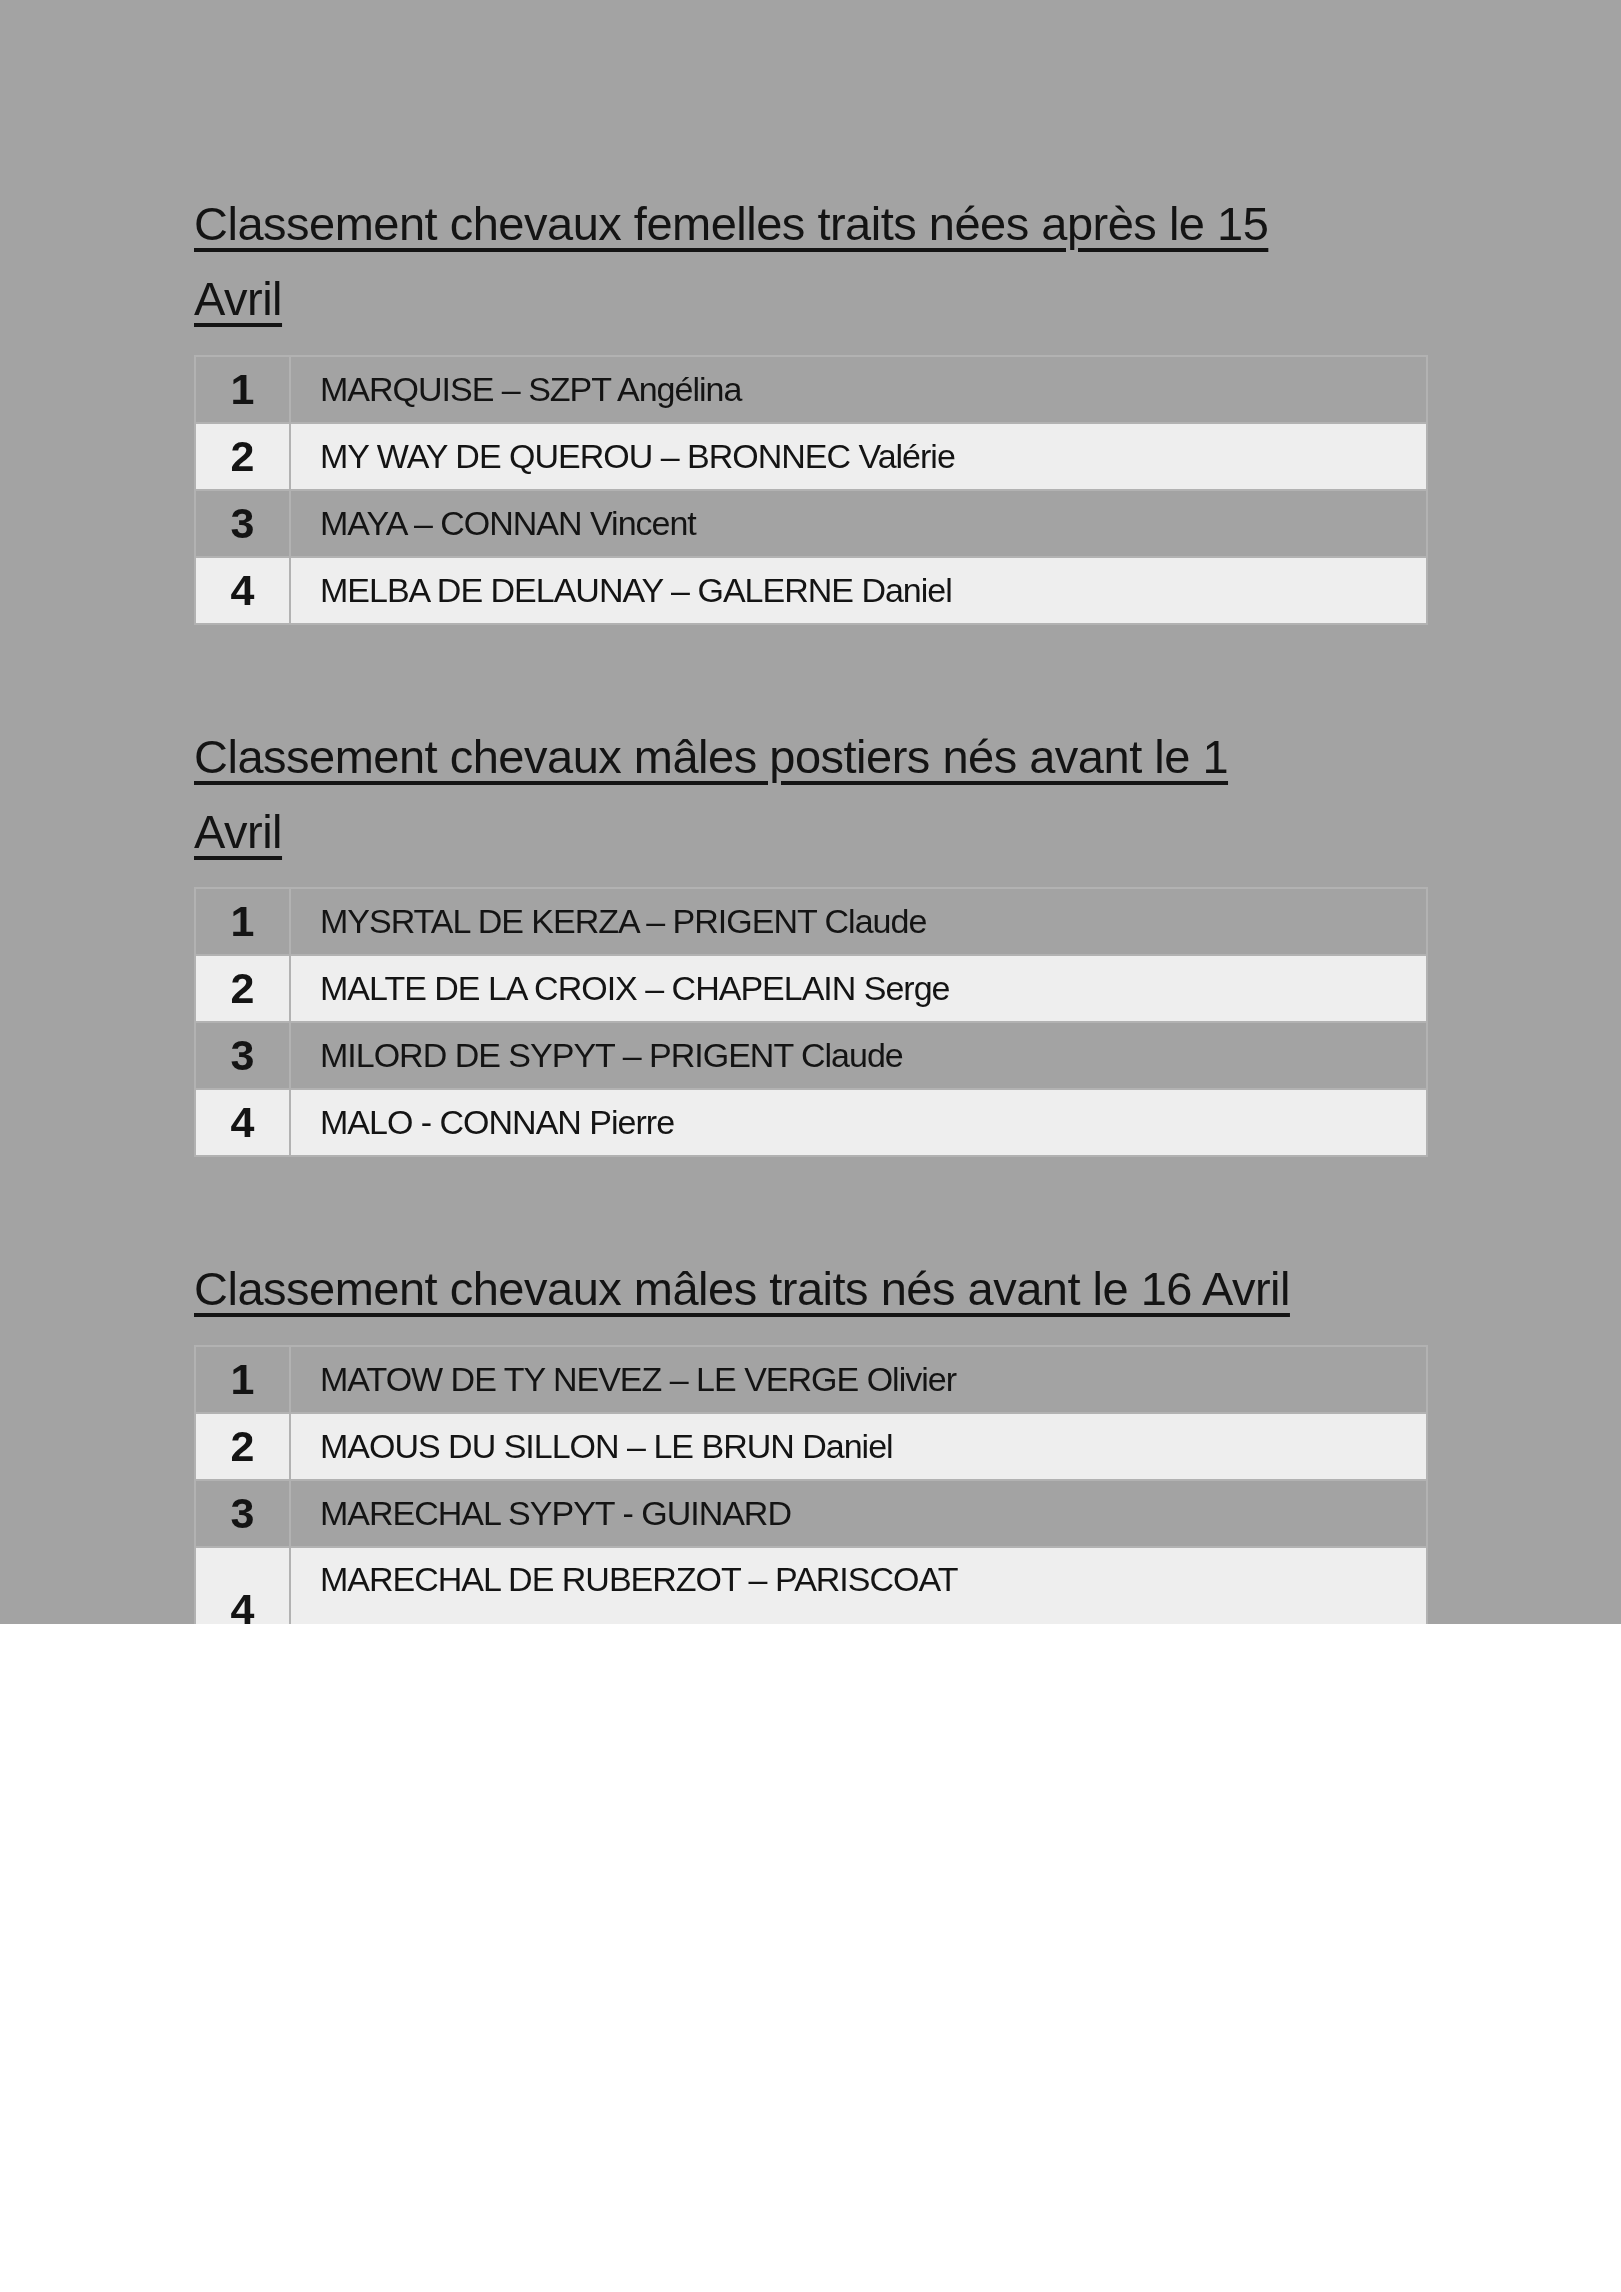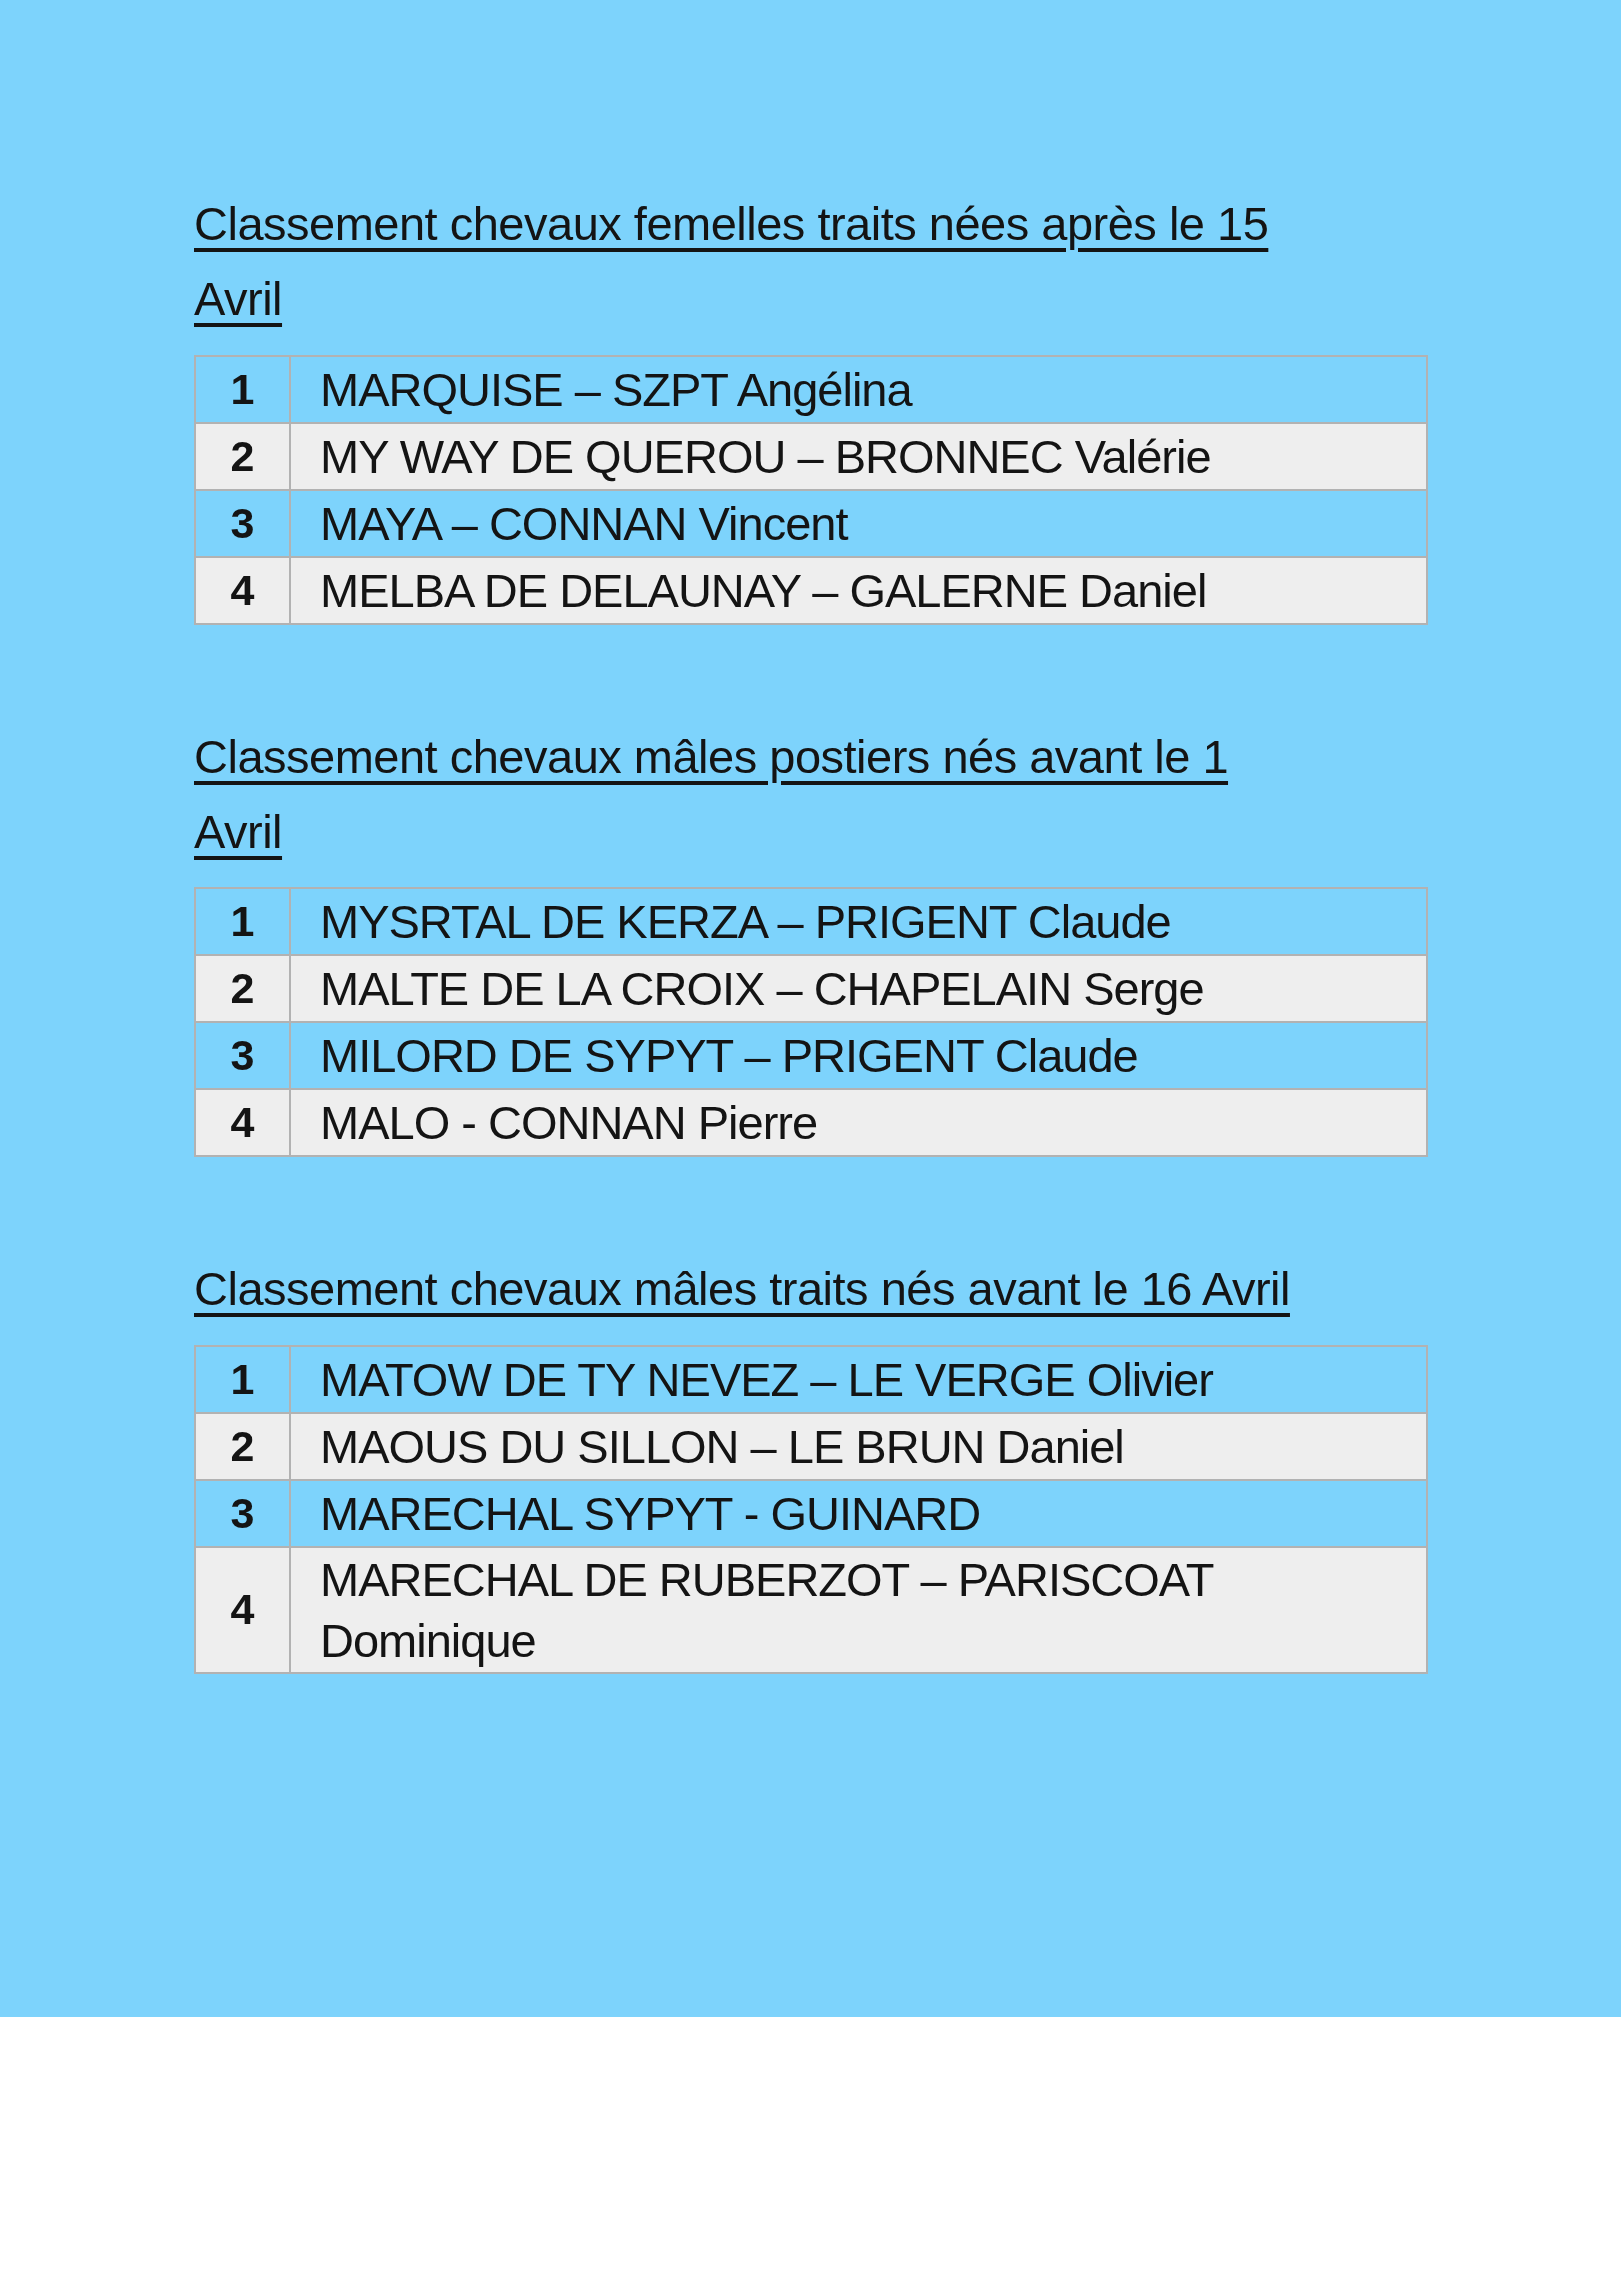--- a/index.html
+++ b/index.html
@@ -3,22 +3,22 @@
 <meta charset="utf-8">
 <style>
   html, body {
     margin: 0;
     padding: 0;
     background: #ffffff;
   }
   .page {
     position: relative;
     width: 1621px;
-    height: 2017px;
-    background: #7dd3fc;
+    height: 1624px;
+    background: #a3a3a3;
     overflow: hidden;
     font-family: "Liberation Sans", sans-serif;
     color: #141414;
   }
   .content {
     position: absolute;
     left: 194px;
     top: 186px;
     width: 1237px;
   }
@@ -51,21 +51,21 @@
   }
   td.rank {
     width: 93px;
     text-align: center;
     font-weight: 700;
     font-size: 43px;
     line-height: 61px;
     padding: 1px 0;
   }
   td.name {
-    font-size: 47px;
+    font-size: 34px;
     line-height: 61px;
     letter-spacing: -1px;
     padding: 1px 9.8px 1px 29px;
     white-space: pre;
     overflow: hidden;
   }
 </style>
 </head>
 <body>
 

